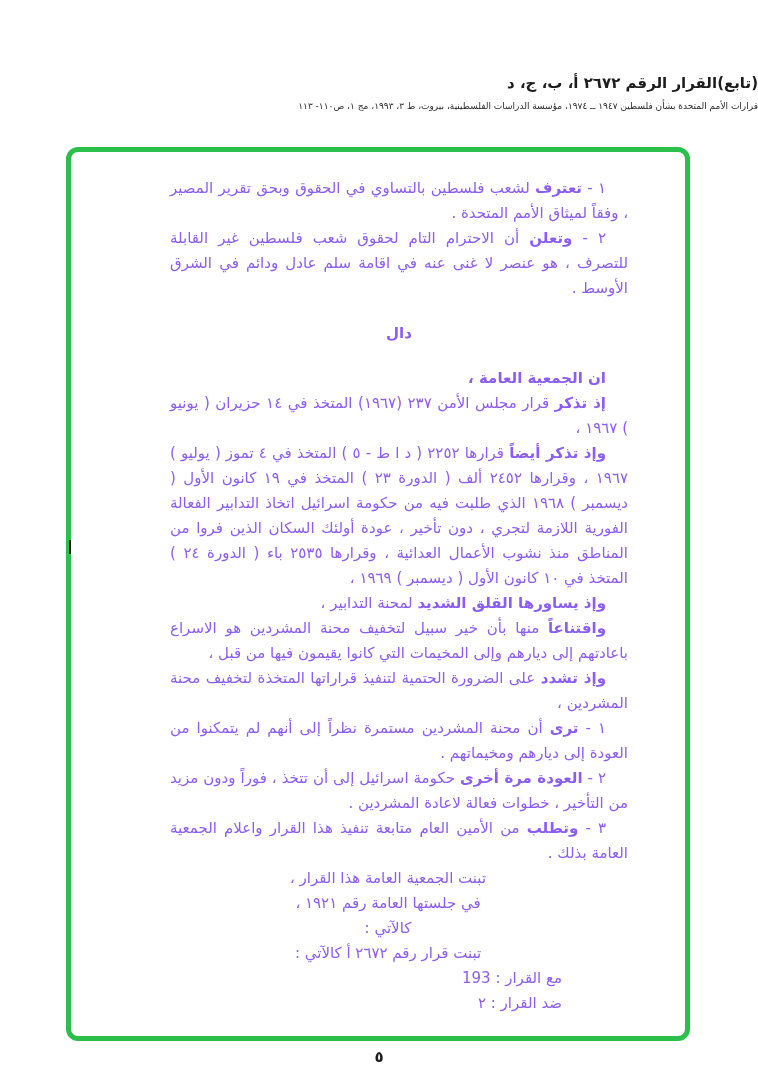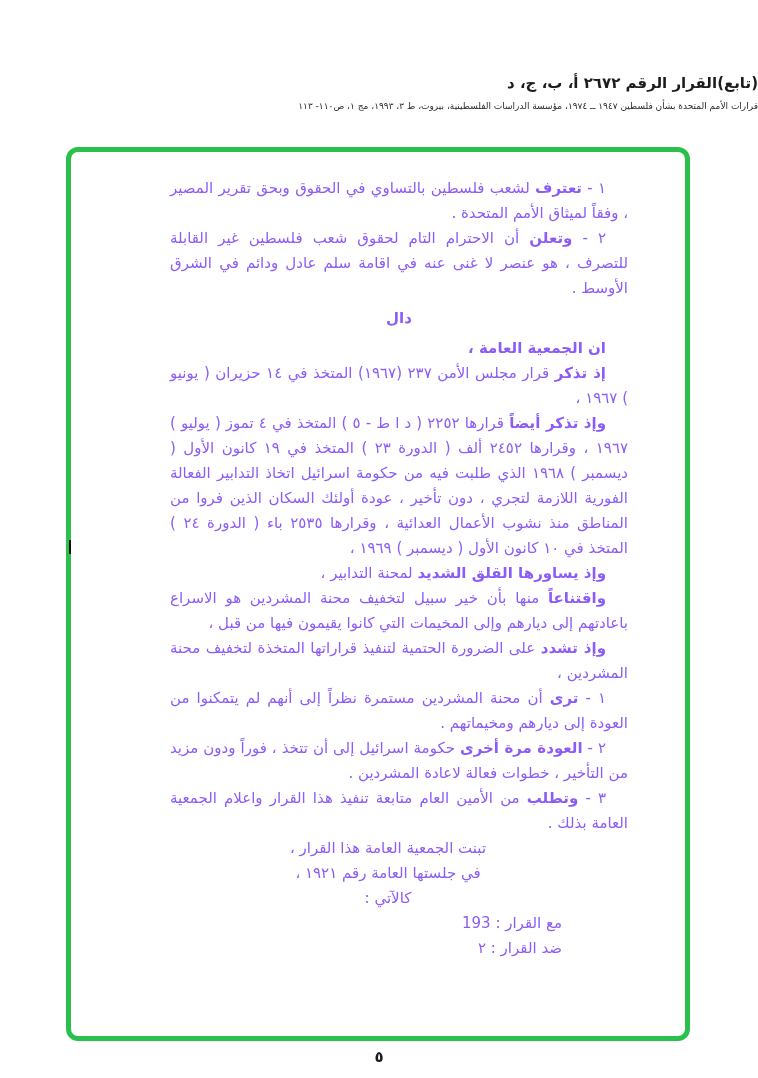--- a/index.html
+++ b/index.html
@@ -29,21 +29,21 @@
   }
 
   .textcol {
     position: absolute; top: 176px; right: 130px; width: 458px;
     direction: rtl; text-align: justify;
     font-size: 15px; line-height: 25px; color: #8b5cf6;
   }
   .para { margin: 0; text-indent: 22px; }
   .para .lead { font-weight: bold; }
   .heading {
-    margin: 5px 0; text-align: center; font-weight: bold;
+    margin: 20px 0; text-align: center; font-weight: bold;
     text-indent: 0; font-size: 15px; line-height: 25px;
   }
   .plainline { text-align: center; }
   .vote { text-indent: 66px; text-align: right; }
 
   .pagenum {
     position: absolute; top: 1048px; left: 0; width: 100%;
     text-align: center; font-weight: bold; font-size: 15px;
   }
 
@@ -85,19 +85,20 @@
 
   <p class="para"><span class="num">١ - </span><span class="lead">ترى</span><span> أن محنة المشردين مستمرة نظراً إلى أنهم لم يتمكنوا من العودة إلى ديارهم ومخيماتهم .</span></p>
 
   <p class="para"><span class="num">٢ - </span><span class="lead">العودة مرة أخرى</span><span> حكومة اسرائيل إلى أن تتخذ ، فوراً ودون مزيد من التأخير ، خطوات فعالة لاعادة المشردين .</span></p>
 
   <p class="para"><span class="num">٣ - </span><span class="lead">وتطلب</span><span> من الأمين العام متابعة تنفيذ هذا القرار واعلام الجمعية العامة بذلك .</span></p>
 
   <p class="para plainline"><span>تبنت الجمعية العامة هذا القرار ،</span></p>
   <p class="para plainline"><span>في جلستها العامة رقم ١٩٢١ ،</span></p>
   <p class="para plainline"><span>كالآتي :</span></p>
+  <p class="para plainline"><span>تبنت قرار رقم ٢٦٧٢ أ كالآتي :</span></p>
 
   <p class="para vote"><span>مع القرار : 193</span></p>
   <p class="para vote"><span>ضد القرار : ٢</span></p>
 
 </div>
 
 <div class="pagenum">٥</div>
 
 </body></html>

